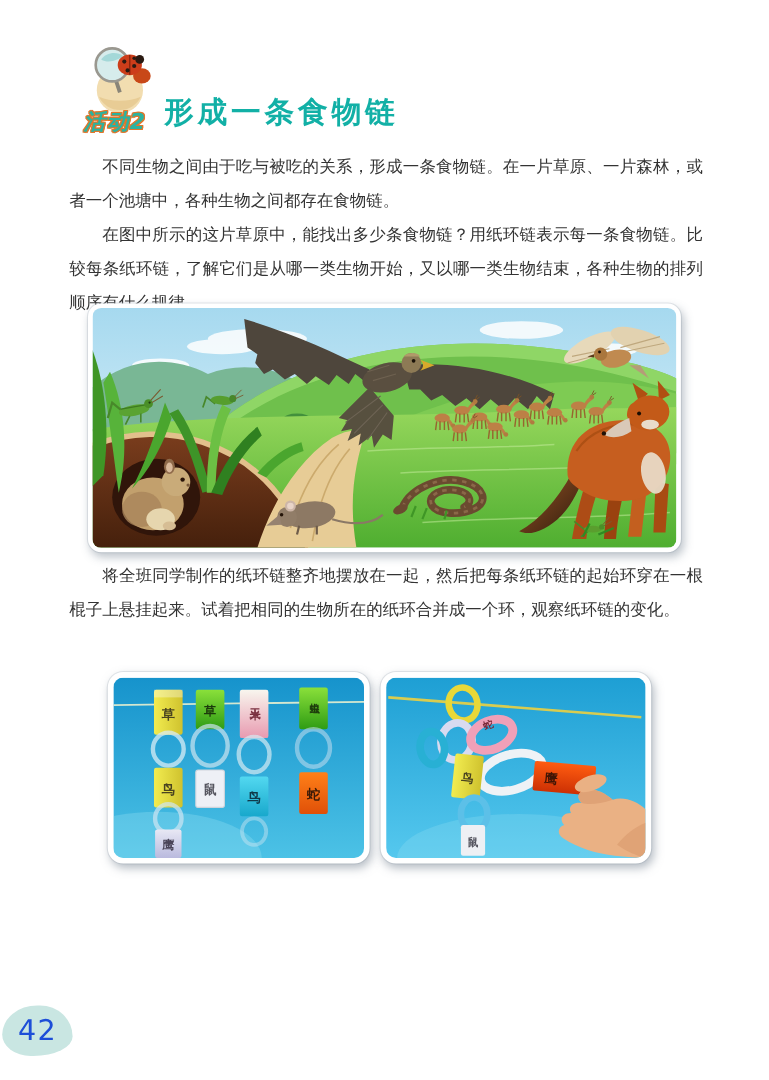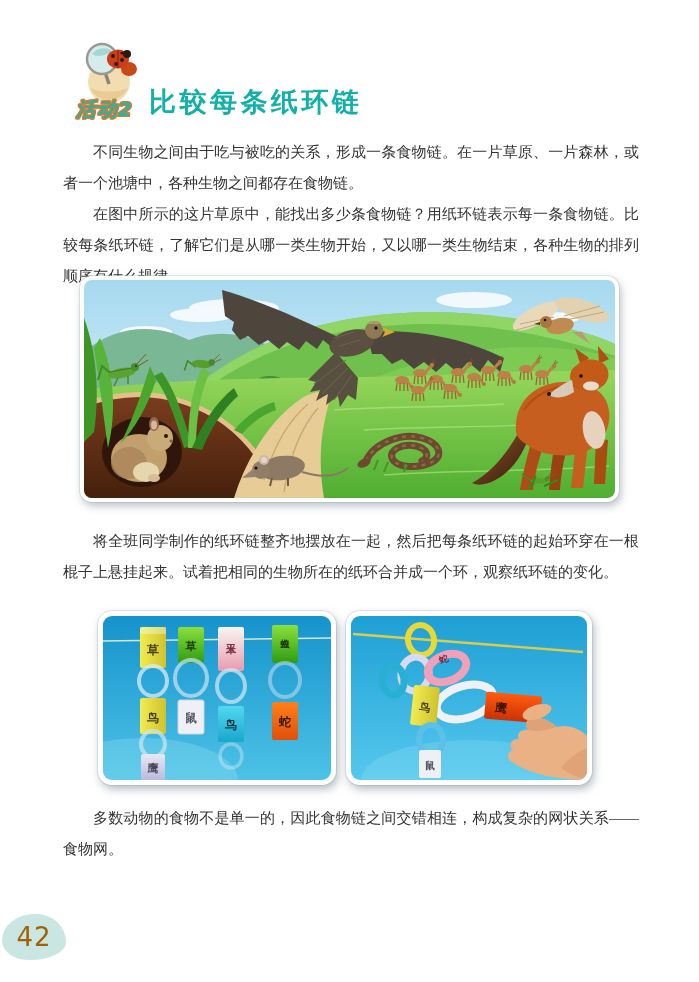--- a/index.html
+++ b/index.html
@@ -29,21 +29,21 @@
   }
 
   
   .text-block{
     position:absolute;left:63px;width:576px;
     font-size:15px;line-height:31px;color:#333;
     text-align:justify;
   }
   .text-block p{margin:0;text-indent:2em;}
   .tb1{top:137px;}
-  .tb2{top:509px;margin-top:17px;}
+  .tb2{top:509px;}
   .tb3{top:803px;}
 
   
   figure{margin:0;padding:0;position:absolute;background:#fff;}
   .main-illustration{
     left:80px;top:276px;width:531px;height:218px;
     border:4px solid #fff;border-radius:12px;overflow:hidden;
     box-shadow:2px 4px 9px rgba(105,120,135,.45),0 0 0 1px rgba(195,202,210,.4);
   }
   .photo{border:5px solid #fff;border-radius:14px;overflow:hidden;
@@ -54,21 +54,21 @@
 
   
   .page-number{
     position:absolute;left:2px;top:914px;width:64px;height:46px;
     background:#c9e6e2;
     border-radius:52% 48% 58% 42% / 60% 64% 40% 44%;
     display:flex;align-items:center;justify-content:center;
   }
   .page-number span{
     font-family:"DejaVu Sans","Liberation Sans",sans-serif;
-    font-size:26px;color:#a16207;letter-spacing:1px;
+    font-size:26px;color:#1d4ed8;letter-spacing:1px;
   }
   .svg-label{font-family:"DejaVu Sans","Liberation Sans",sans-serif;font-weight:bold;}
   .v-label{writing-mode:vertical-rl;}
 </style>
 </head>
 <body>
 
 <div class="page">
 
   <div class="badge">
@@ -82,21 +82,21 @@
       <ellipse cx="44" cy="21" rx="11" ry="9.5" fill="#cc3d1a"></ellipse>
       <circle cx="53" cy="16" r="4" fill="#2a1a12"></circle>
       <line x1="44" y1="12" x2="44" y2="30" stroke="#7a1f0a" stroke-width="1"></line>
       <circle cx="39" cy="18" r="1.9" fill="#2a1a12"></circle>
       <circle cx="42" cy="26" r="1.9" fill="#2a1a12"></circle>
       <circle cx="48" cy="22" r="1.9" fill="#2a1a12"></circle>
       <circle cx="48" cy="15" r="1.6" fill="#2a1a12"></circle>
     </svg>
     <div class="activity-label">活动2</div>
   </div>
-  <h1 class="page-title">比较每条纸环链</h1>
+  <h1 class="page-title">形成一条食物链</h1>
 
   <div class="text-block tb1">
     <p>不同生物之间由于吃与被吃的关系，形成一条食物链。在一片草原、一片森林，或者一个池塘中，各种生物之间都存在食物链。</p>
     <p>在图中所示的这片草原中，能找出多少条食物链？用纸环链表示每一条食物链。比较每条纸环链，了解它们是从哪一类生物开始，又以哪一类生物结束，各种生物的排列顺序有什么规律。</p>
   </div>
 
   <figure class="main-illustration">
     <svg width="531" height="218" viewBox="0 0 531 218">
       <defs>
         <linearGradient id="sky" x1="0" y1="0" x2="0" y2="1">
@@ -406,20 +406,19 @@
       <g>
         <path d="M236,164 L236,120 C228,112 216,108 206,111 C198,104 188,100 181,102 C174,104 173,110 178,114 C170,113 165,117 168,123 C160,123 157,129 162,134 C156,136 155,142 161,146 C174,155 192,160 208,162 C218,163 228,164 236,164 Z" fill="#eab184"></path>
         <path d="M206,111 C198,104 188,100 181,102 C174,104 173,110 178,114 C184,116 194,115 206,111 Z" fill="#dfa276"></path>
         <ellipse cx="186" cy="96" rx="15" ry="7" fill="#eab184" transform="rotate(-18 186 96)"></ellipse>
         <path d="M236,164 L236,132 C226,136 216,144 210,152 C218,158 228,162 236,164 Z" fill="#d99a6c" opacity=".6"></path>
       </g>
     </svg>
   </figure>
 
   <div class="text-block tb3">
-    <p>多数动物的食物不是单一的，因此食物链之间交错相连，构成复杂的网状关系——食物网。</p>
   </div>
 
   <div class="page-number">
     <span>42</span>
   </div>
 
 </div>
 
 </body></html>

